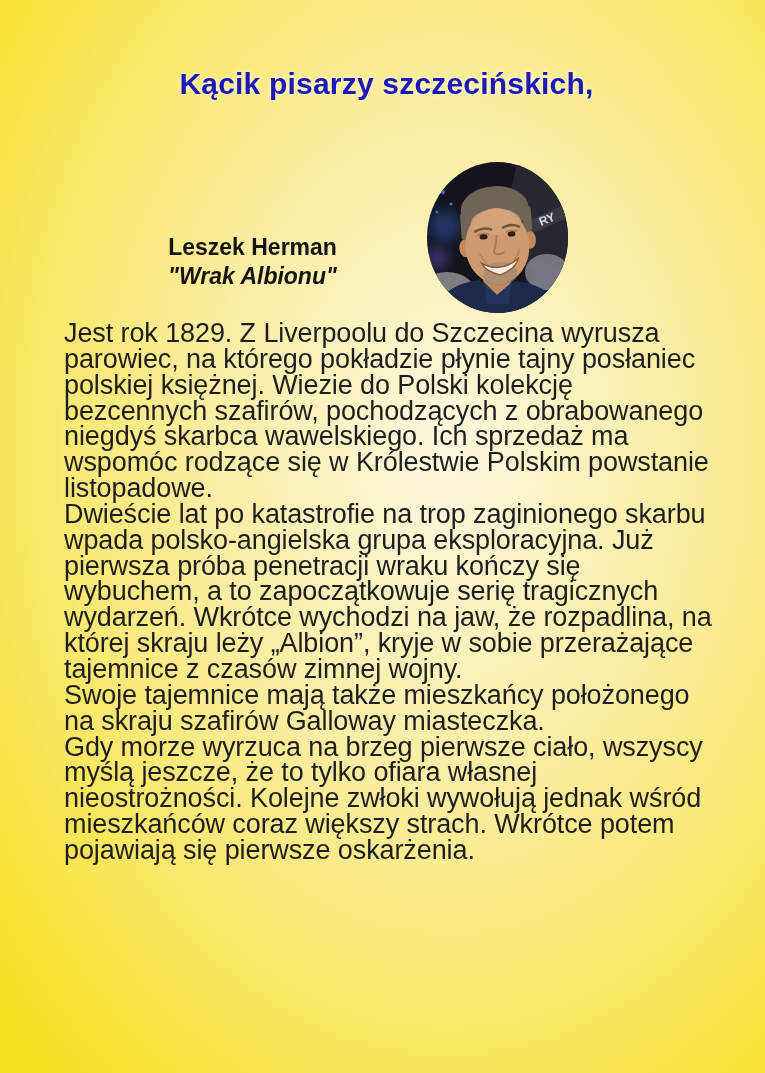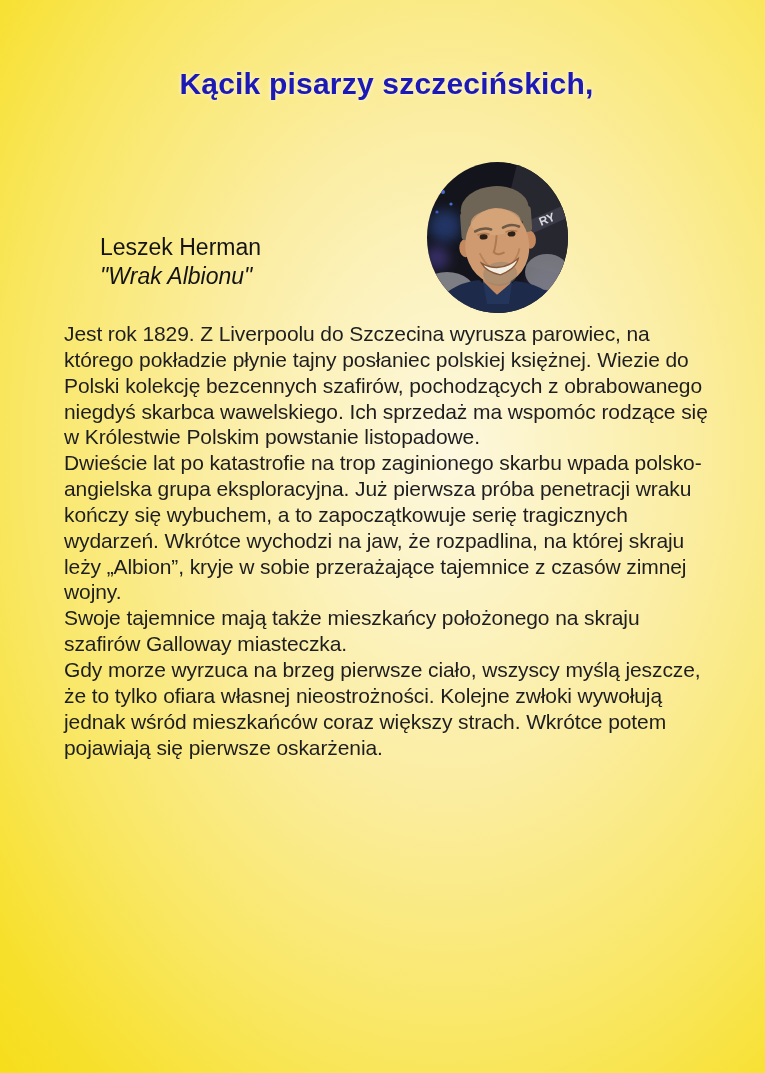--- a/index.html
+++ b/index.html
@@ -19,32 +19,32 @@
     position: absolute; top: 64px; left: 0; width: 100%;
     text-align: center;
     font-size: 30px; line-height: 40px; font-weight: bold;
     color: #1d19b5;
     text-shadow: 0 0 5px rgba(255,255,250,0.85);
     letter-spacing: 0.2px;
   }
   .page-title .em { font-style: italic; }
   .author-block {
     position: absolute; top: 233px; left: 100px; width: 305px;
-    text-align: left;
-    font-size: 23px; line-height: 29px; font-weight: normal;
+    text-align: center;
+    font-size: 23px; line-height: 29px; font-weight: bold;
     color: #141414;
   }
   .book-title { font-style: italic; }
   .photo-wrap {
     position: absolute; left: 427px; top: 162px;
     width: 141px; height: 151px;
   }
   .synopsis {
     position: absolute; left: 64px; top: 321px; width: 648px;
-    font-size: 21px; line-height: 25.85px;
+    font-size: 27px; line-height: 25.85px;
     color: #1e1e20;
     letter-spacing: -0.1px;
   }
   .synopsis p { margin: 0; }
 </style>
 </head>
 <body>
 
 <div class="page">
 

